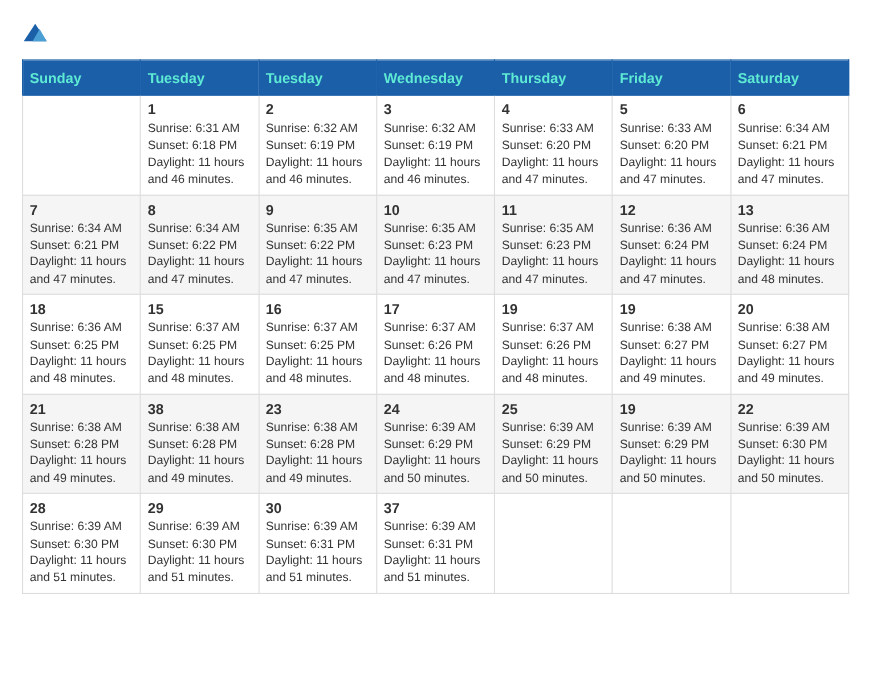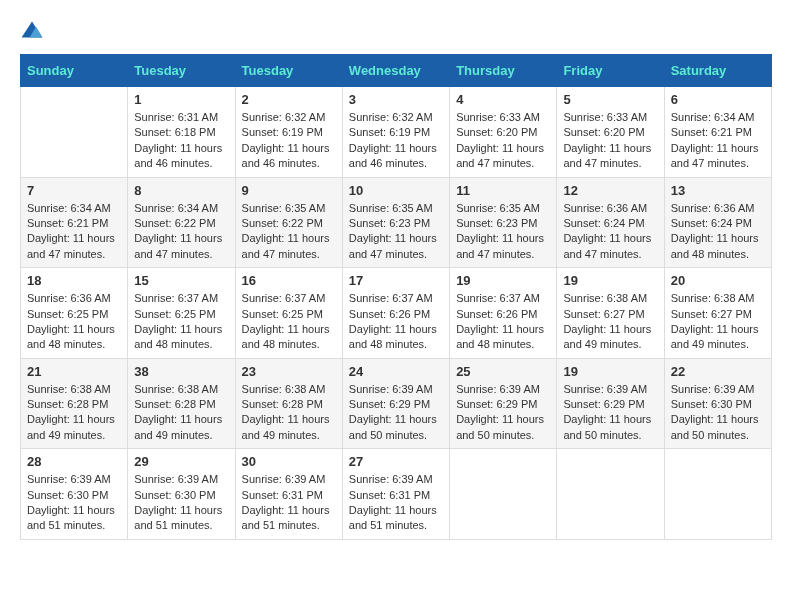--- a/index.html
+++ b/index.html
@@ -244,21 +244,21 @@
         </td>
         <td>
           <span class="day-number">29</span>
           <div class="day-info">Sunrise: 6:39 AM<br>Sunset: 6:30 PM<br>Daylight: 11 hours<br>and 51 minutes.</div>
         </td>
         <td>
           <span class="day-number">30</span>
           <div class="day-info">Sunrise: 6:39 AM<br>Sunset: 6:31 PM<br>Daylight: 11 hours<br>and 51 minutes.</div>
         </td>
         <td>
-          <span class="day-number">27</span>
+          <span class="day-number">37</span>
           <div class="day-info">Sunrise: 6:39 AM<br>Sunset: 6:31 PM<br>Daylight: 11 hours<br>and 51 minutes.</div>
         </td>
         <td class="empty-cell"></td>
         <td class="empty-cell"></td>
         <td class="empty-cell"></td>
       </tr>
     </tbody>
 </table>
 
 </body></html>

